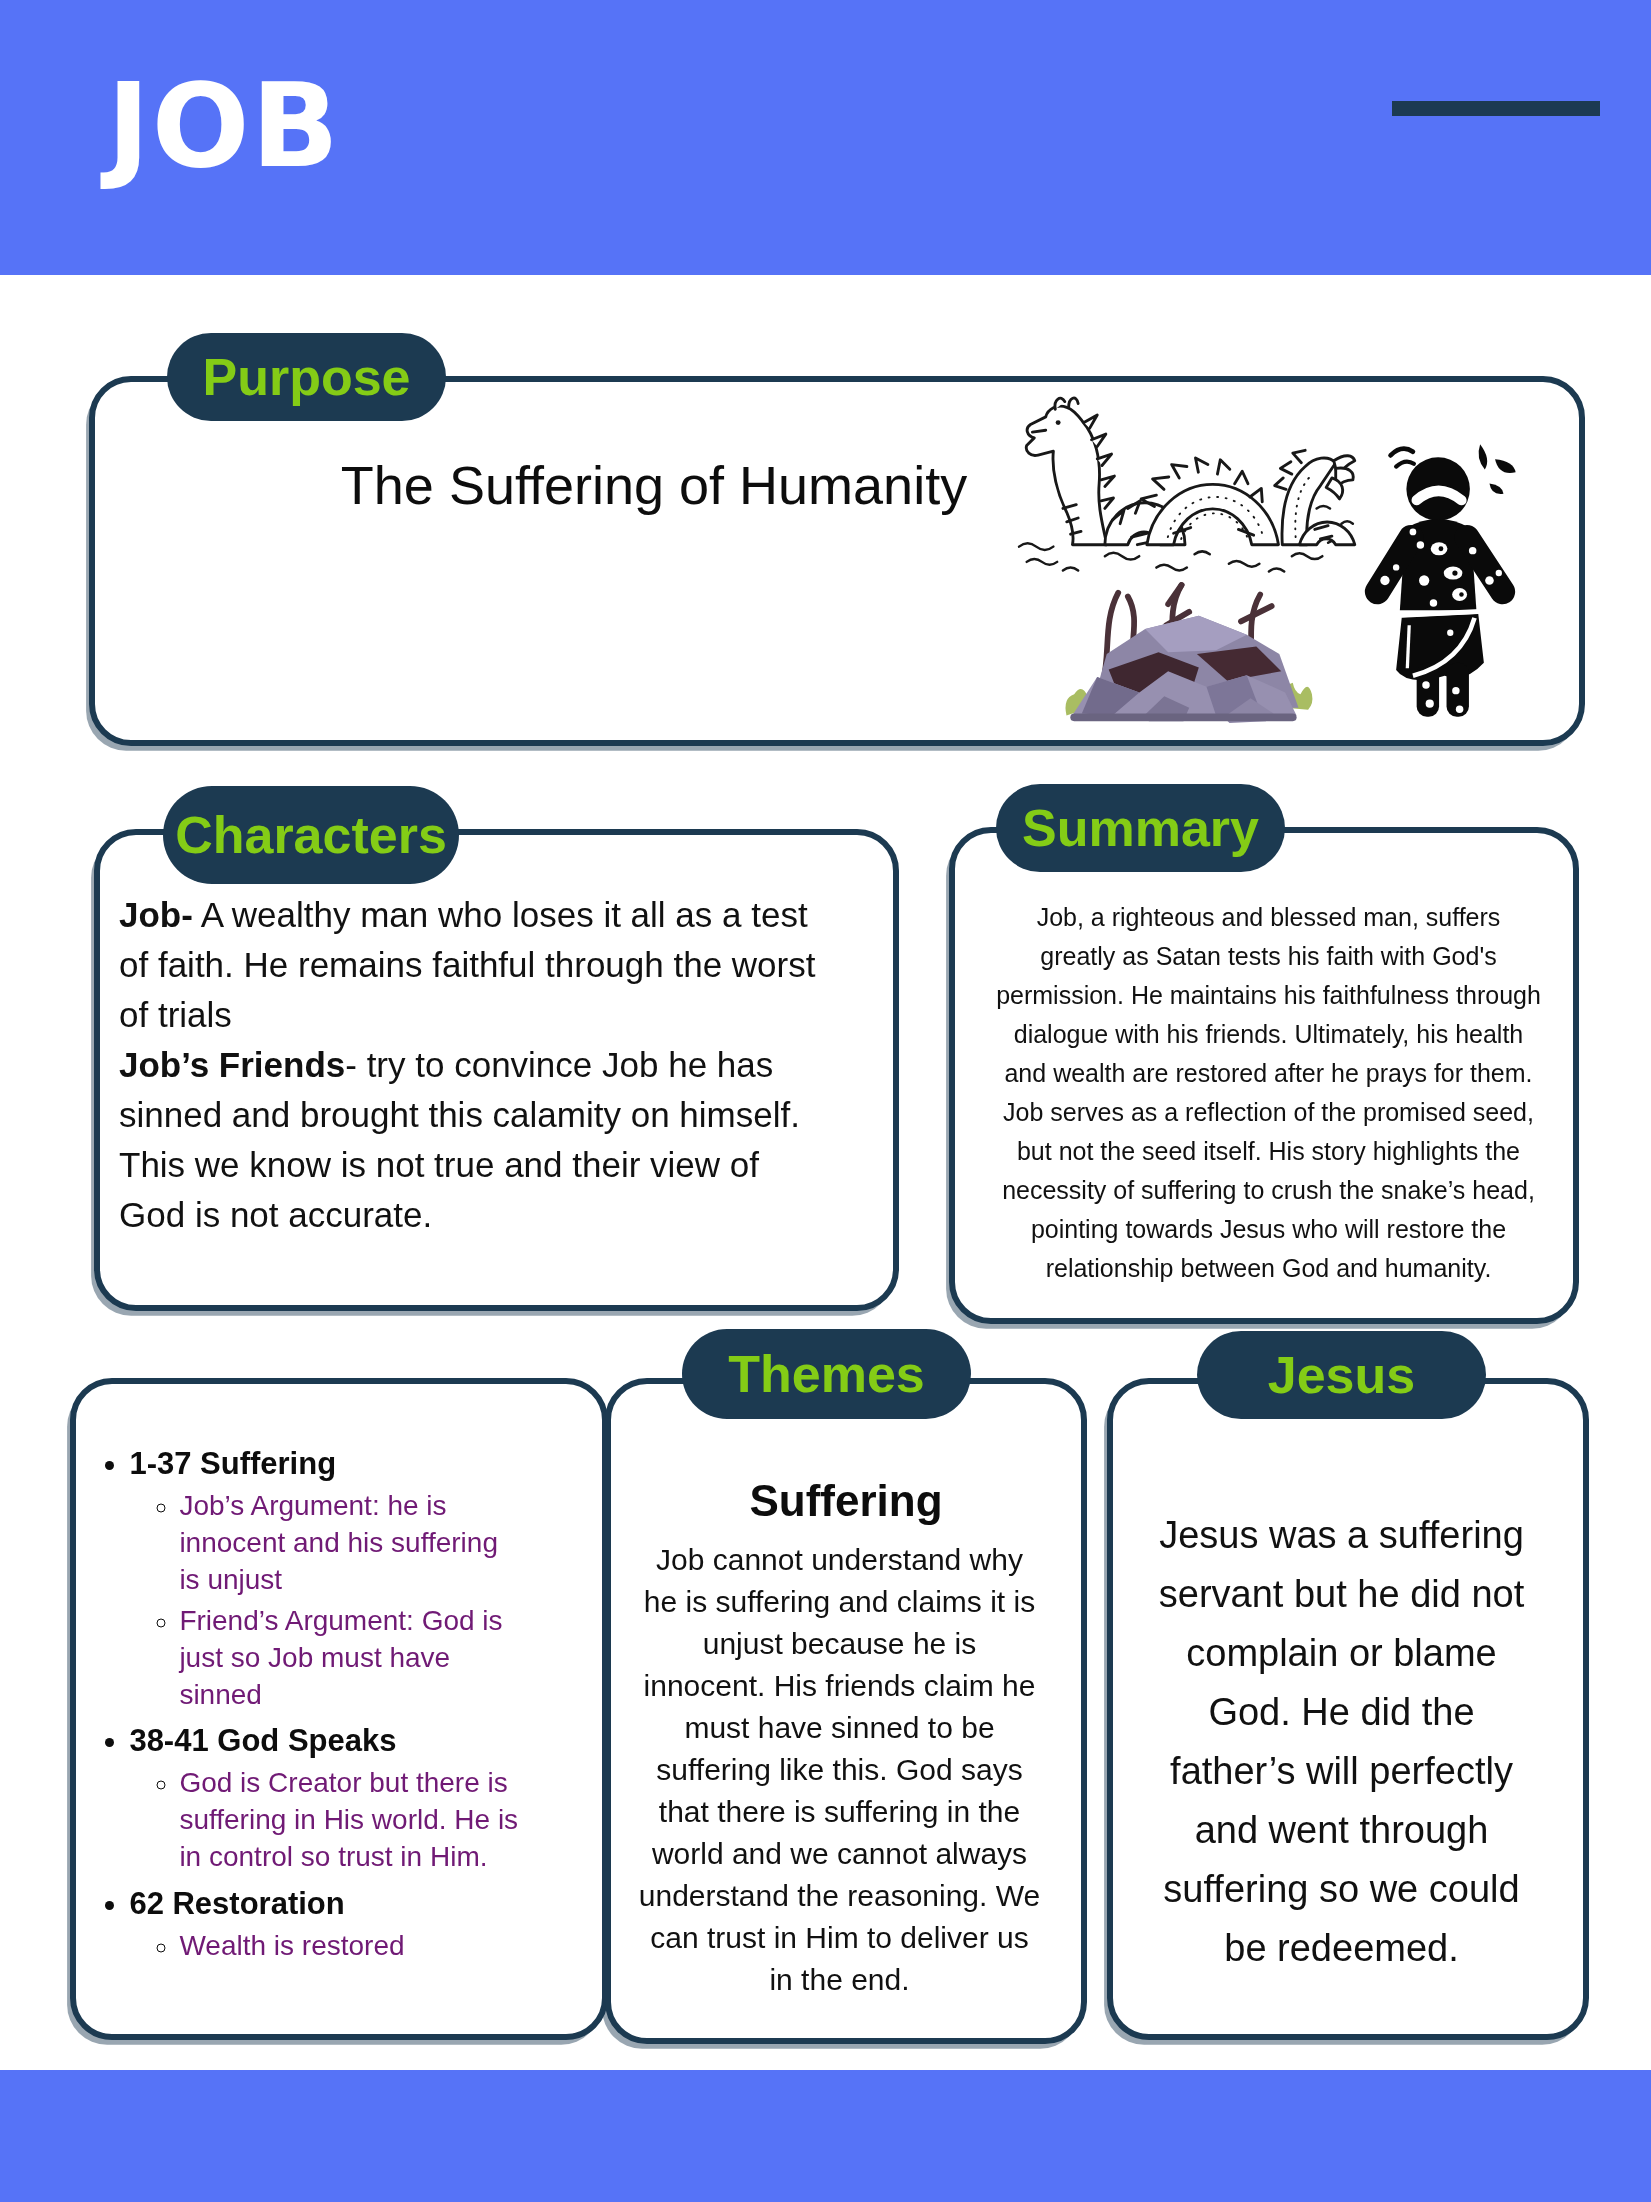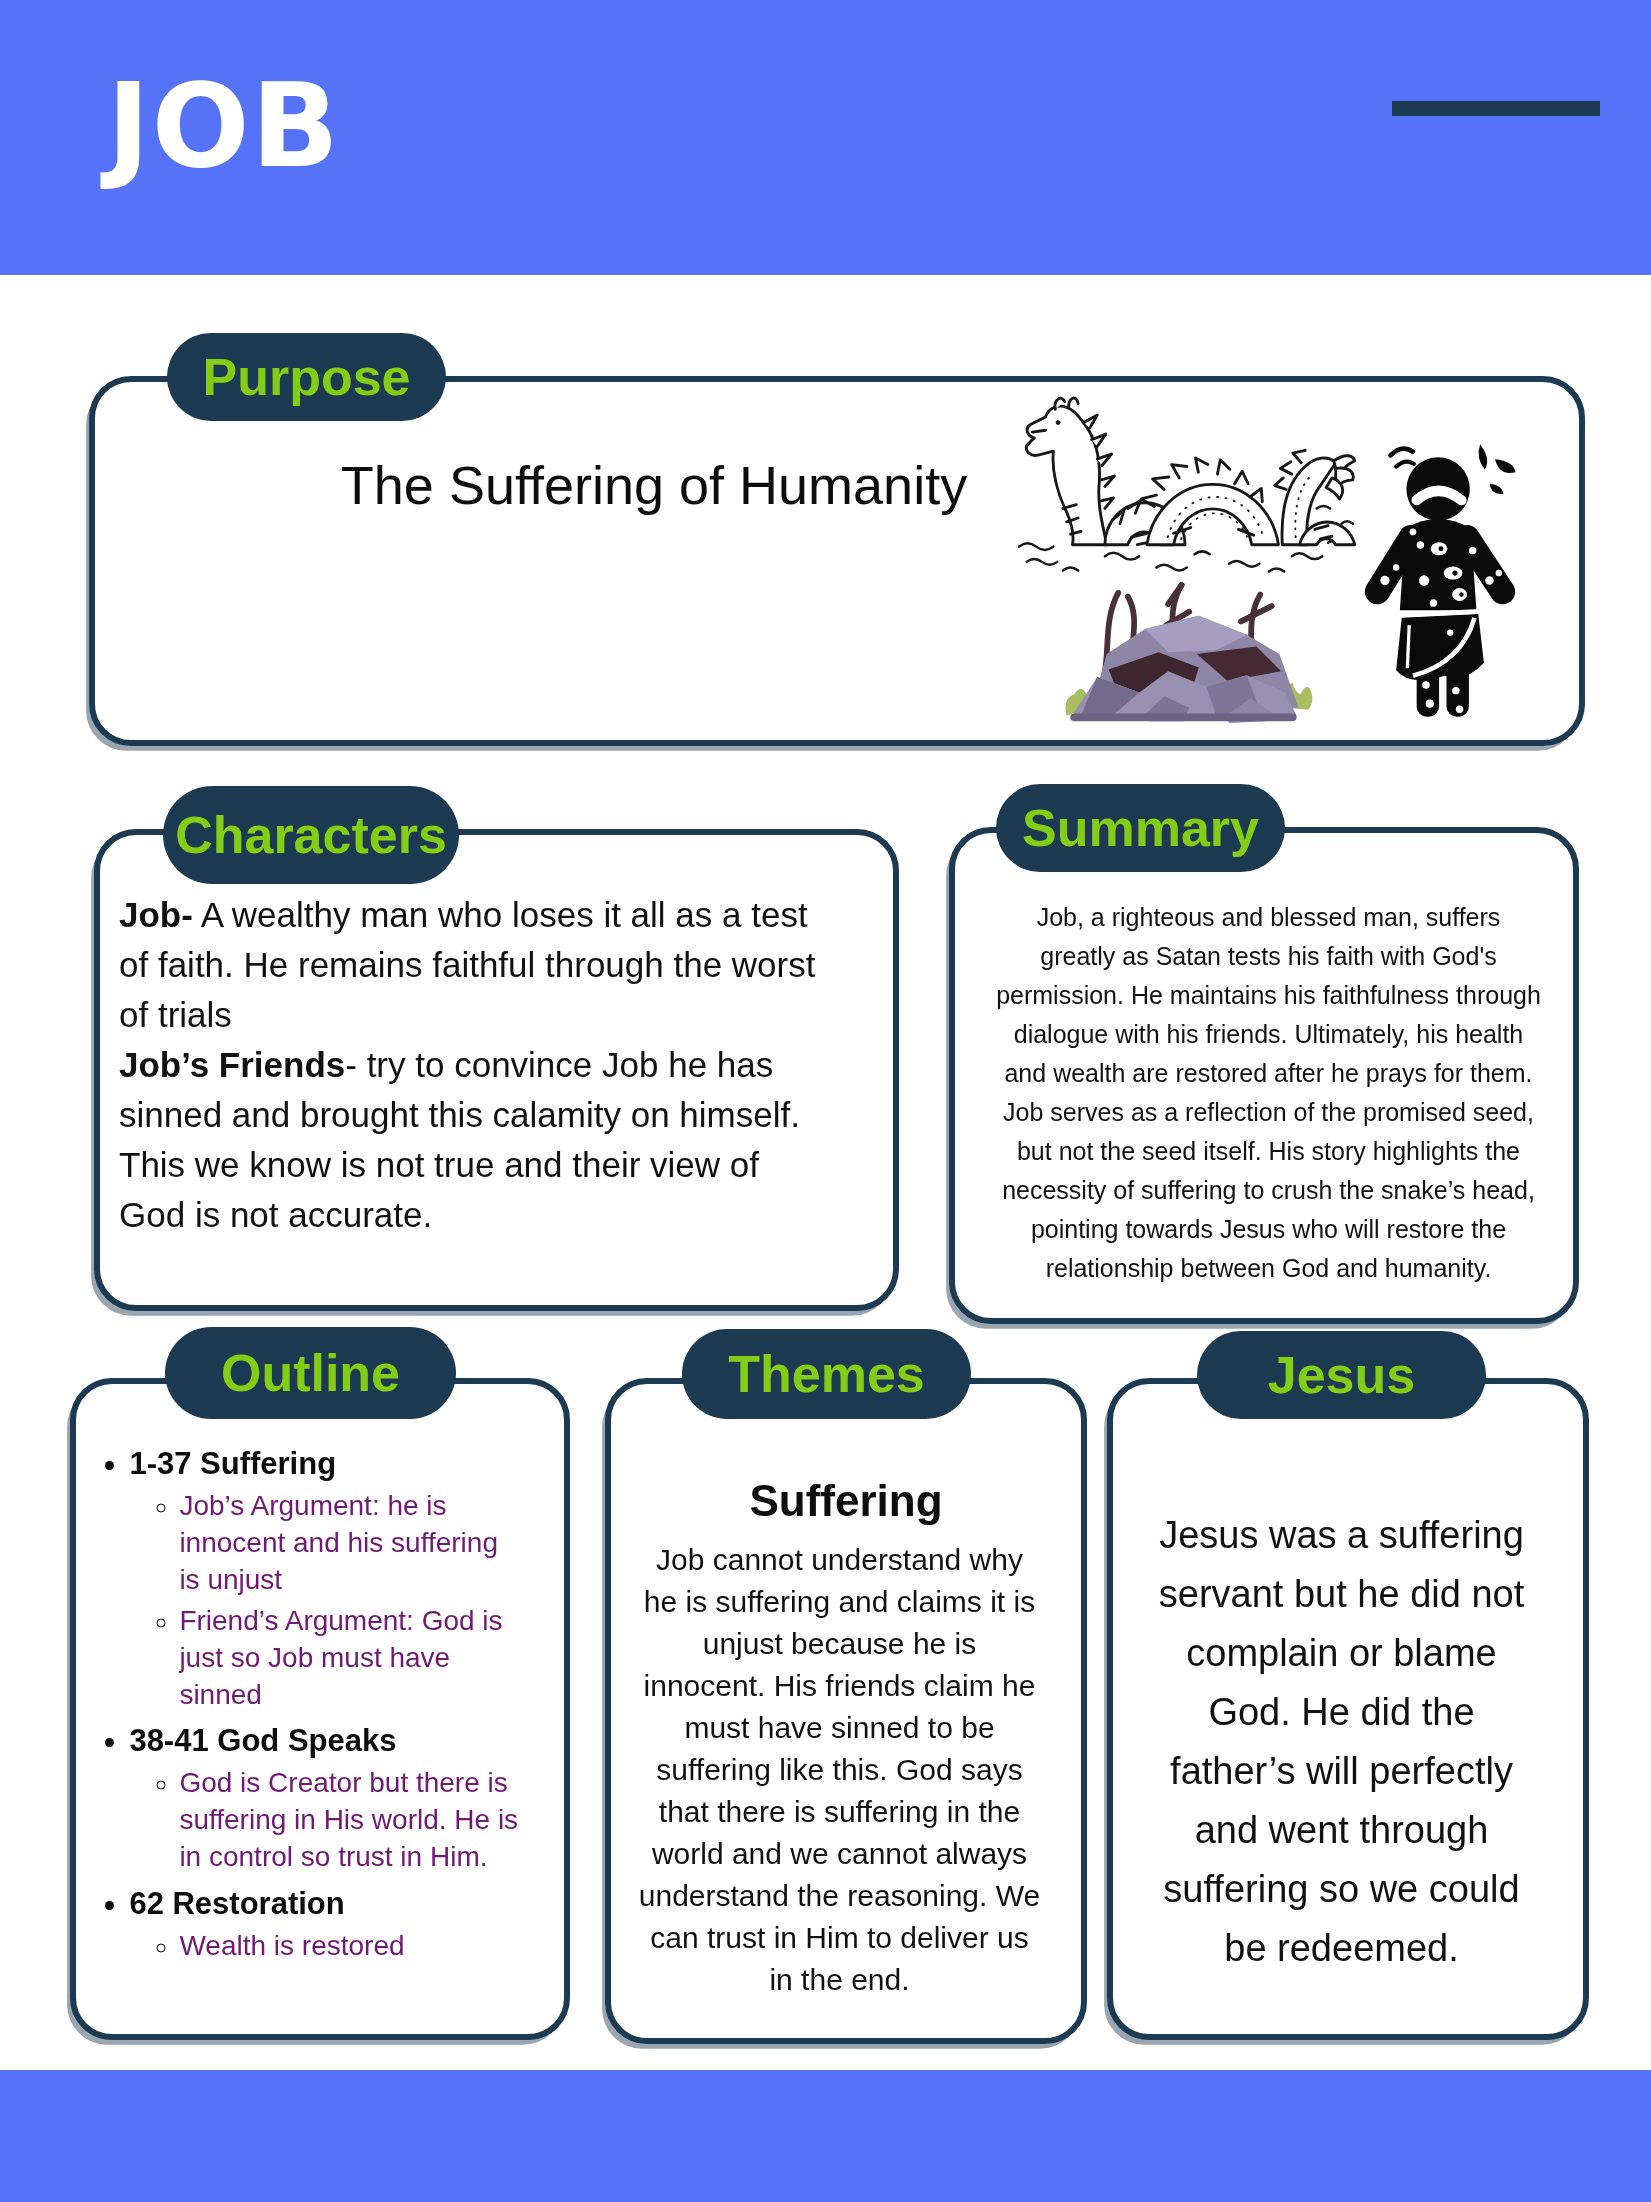--- a/index.html
+++ b/index.html
@@ -36,21 +36,21 @@
   .pill-characters{left:163px;top:786px;width:296px;height:98px;}
   .characters-body{position:absolute;left:19px;top:55px;width:742px;margin:0;
                    font-size:35px;line-height:50px;white-space:pre-line;color:#111;}
   .characters-body b{font-weight:bold;}
 
   .summary-card{left:949px;top:827px;width:618px;height:485px;}
   .pill-summary{left:996px;top:784px;width:289px;height:88px;}
   .summary-body{position:absolute;left:10.5px;top:54px;width:584px;margin:11px;
                 font-size:25px;line-height:39px;text-align:center;white-space:pre-line;color:#111;}
 
-  .outline-card{left:70px;top:1378px;width:488px;height:650px;}
+  .outline-card{left:70px;top:1378px;width:488px;height:650px;padding-left:38px;}
   .pill-outline{left:165px;top:1327px;width:291px;height:92px;}
   .outline-list{position:absolute;left:13.4px;top:59px;width:440px;margin:0;padding:0 0 0 40px;
                 list-style:disc;}
   .outline-list>li{margin-bottom:7.6px;}
   .outline-list>li::marker{color:#0d0d0d;font-size:29px;}
   .o-title{font-size:31px;font-weight:bold;line-height:42px;color:#0d0d0d;}
   .o-subs{list-style:circle;margin:1.9px 0 0 0;padding-left:50px;}
   .o-subs>li{font-size:28px;line-height:37px;white-space:pre-line;margin-bottom:3.8px;color:#701a75;}
   .o-subs>li::marker{font-size:25px;color:#0d0d0d;}
 
@@ -296,23 +296,20 @@
         </ul>
       </li>
       <li>
         <span class="o-title">62 Restoration</span>
         <ul class="o-subs">
           <li>Wealth is restored</li>
         </ul>
       </li>
     </ul>
   </section>
-  <div class="pill pill-outline">
-    <span>Outline</span>
-  </div>
 
   <section class="card themes-card">
     <h3 class="themes-heading">Suffering</h3>
     <p class="themes-body">Job cannot understand why
 he is suffering and claims it is
 unjust because he is
 innocent. His friends claim he
 must have sinned to be
 suffering like this. God says
 that there is suffering in the

